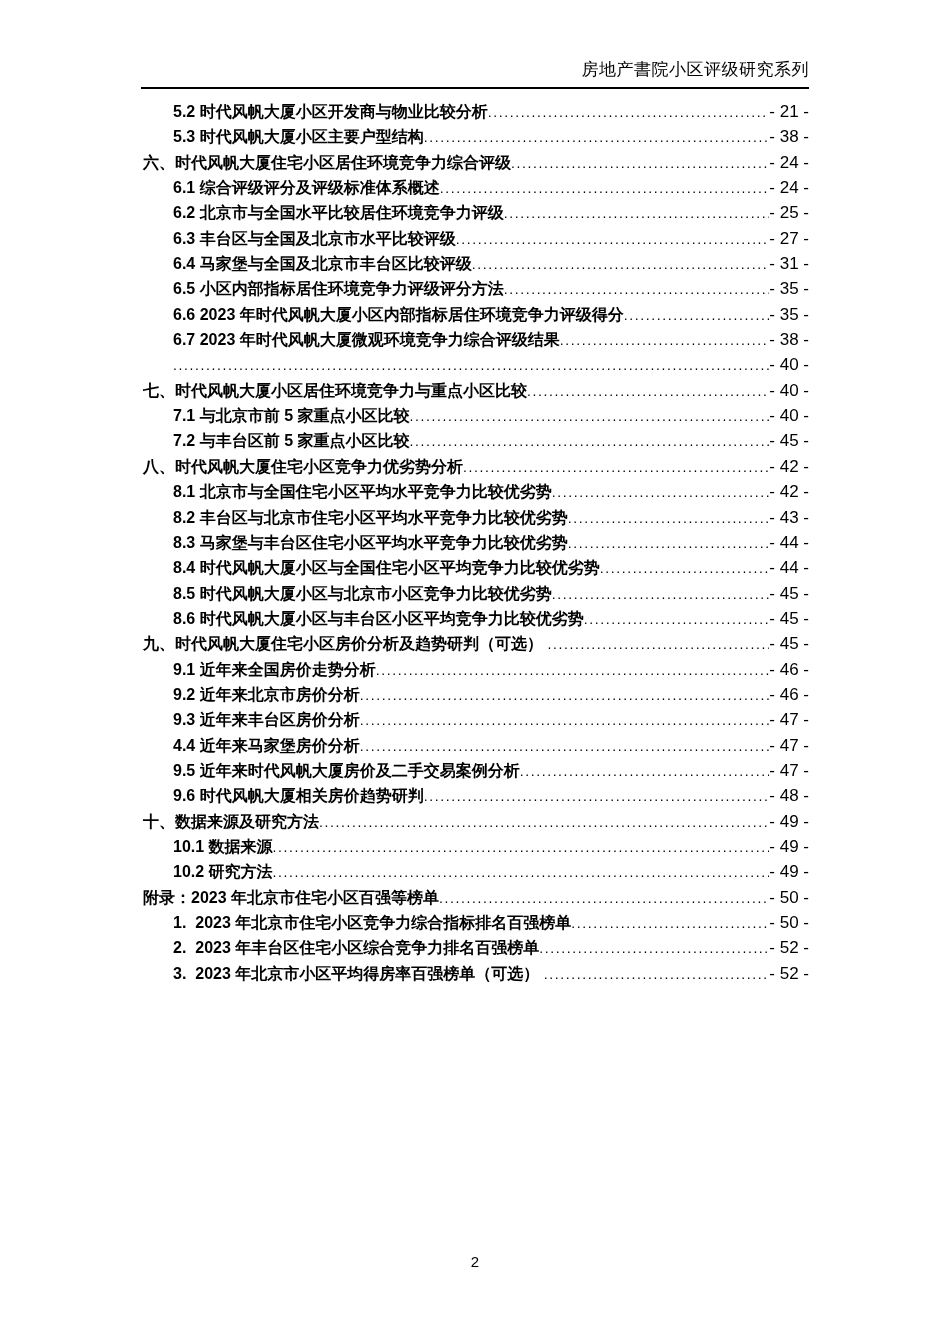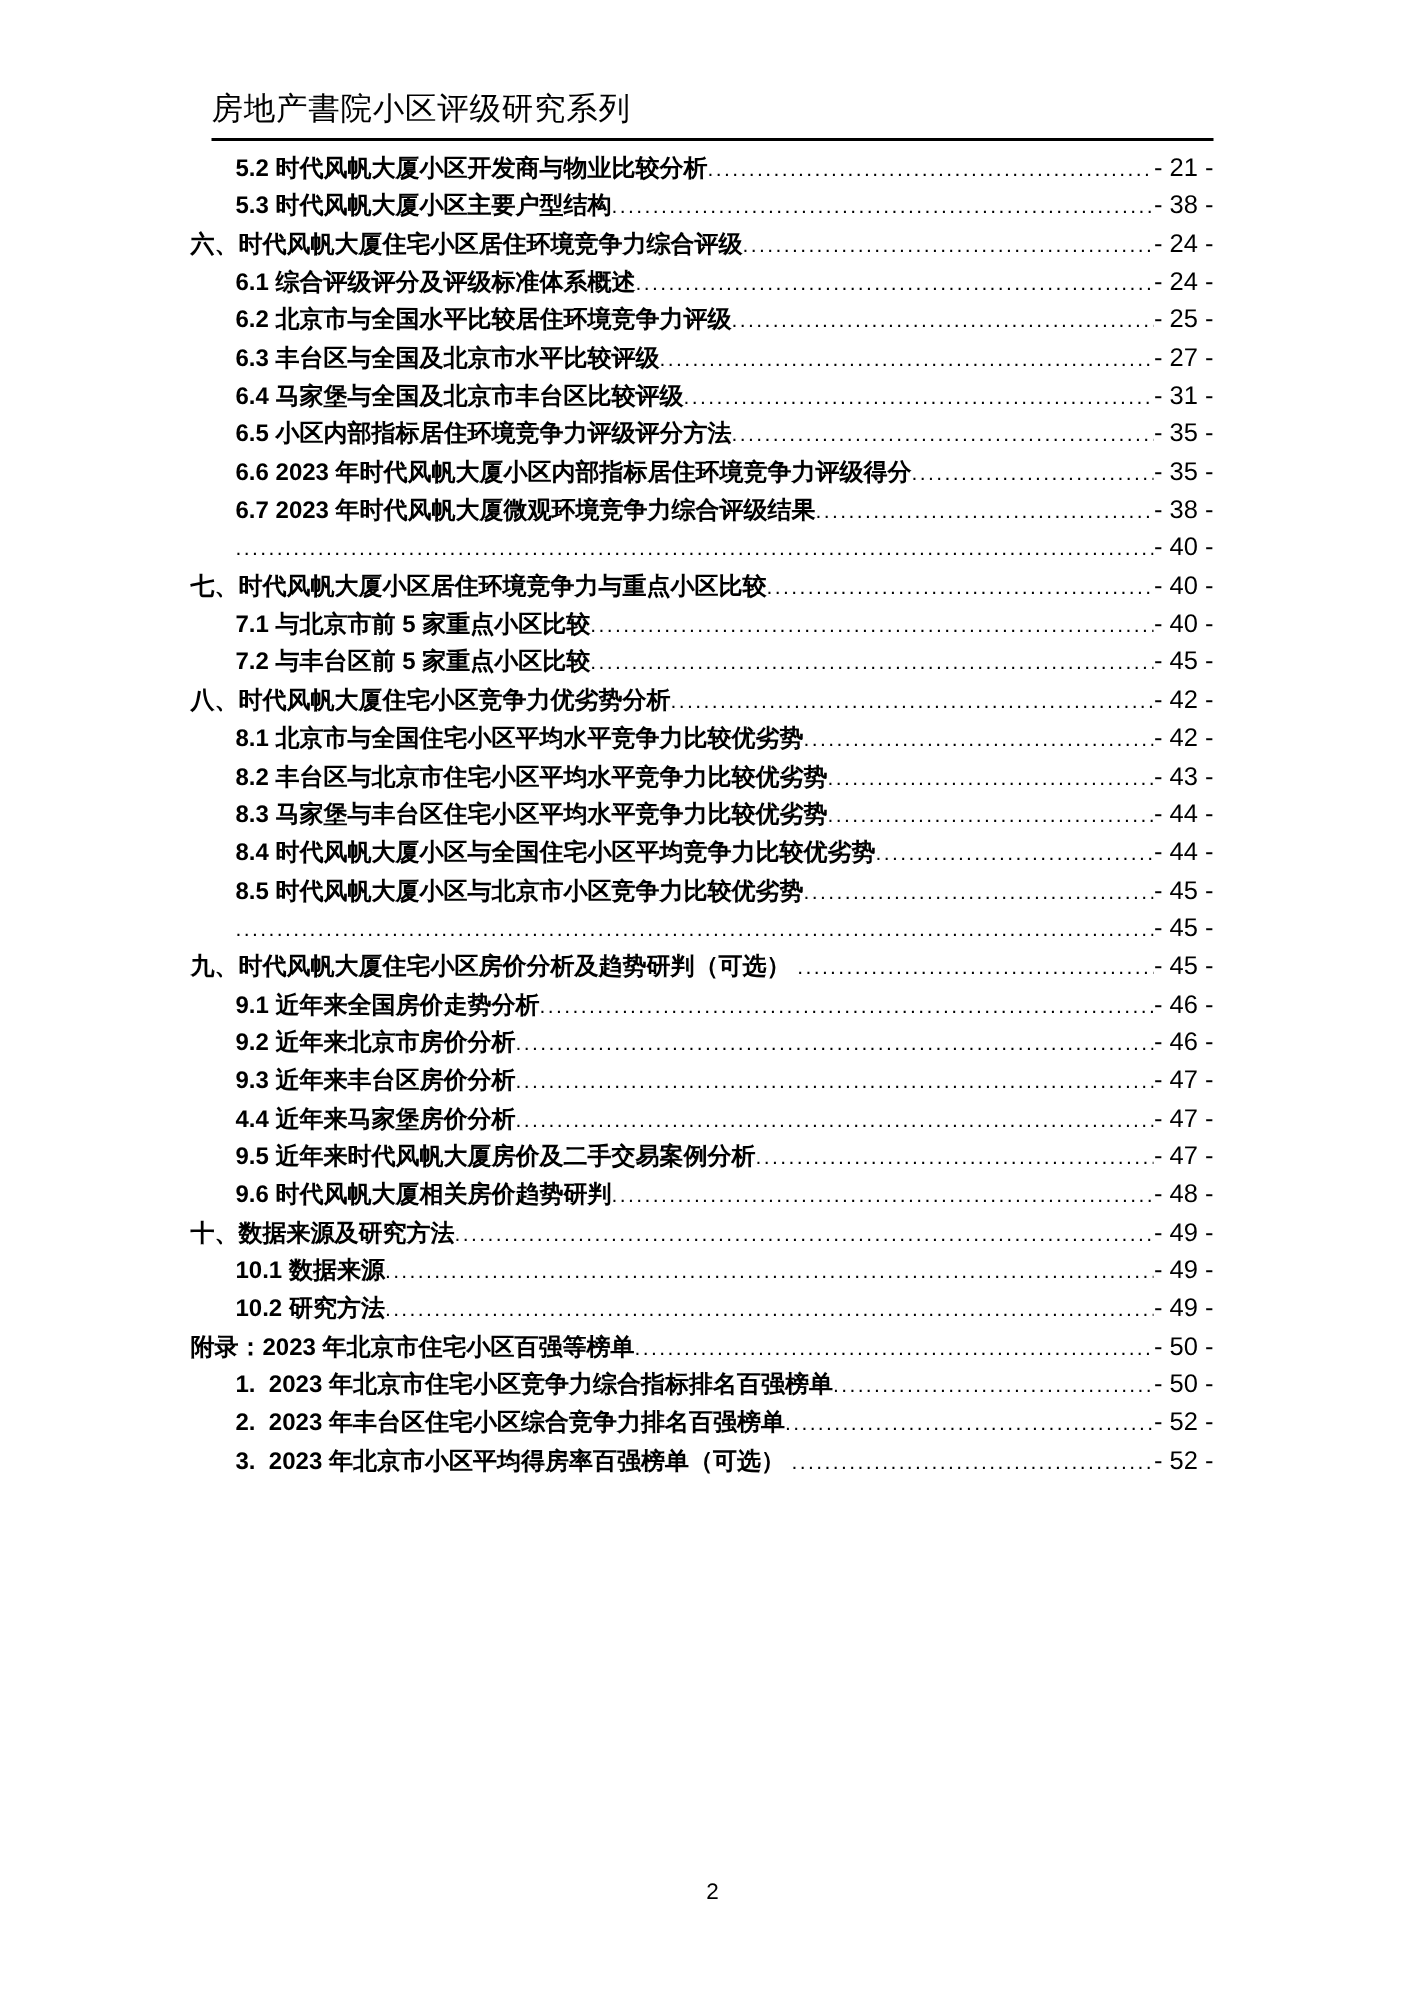--- a/index.html
+++ b/index.html
@@ -9,28 +9,28 @@
     position: relative;
     font-family: "Liberation Sans", sans-serif;
     color: #000000;
     overflow: hidden;
   }
   .page { position: absolute; inset: 0; background: #ffffff; }
 
   
   .header { position: absolute; left: 141px; right: 141px; top: 58px; }
   .header-inner {
-    display: flex; justify-content: flex-start; align-items: flex-end;
-    font-size: 21px; font-weight: 500; letter-spacing: 0.5px;
+    display: flex; justify-content: flex-end; align-items: flex-end;
+    font-size: 17px; font-weight: 500; letter-spacing: 0.5px;
     padding-bottom: 6px;
   }
   .header-rule { height: 0; border-top: 2.5px solid #000; }
 
   
-  .toc { position: absolute; left: 127px; right: 141px; top: 102px; }
+  .toc { position: absolute; left: 143px; right: 141px; top: 102px; }
   .toc-row {
     display: flex; align-items: baseline;
     height: 25.35px;
     font-size: 16px; font-weight: 600;
   }
   .toc-row.level-2 { padding-left: 30px; }
   .toc-label { white-space: pre; flex: 0 0 auto; }
   .toc-dots {
     flex: 1 1 auto; overflow: hidden;
     font-weight: 400; font-size: 14px; letter-spacing: 1.6px;
@@ -151,20 +151,21 @@
       <span class="toc-label">8.4 时代风帆大厦小区与全国住宅小区平均竞争力比较优劣势</span>
       <span class="toc-dots" aria-hidden="true">............................................................................................................................................................................................................................</span>
       <span class="toc-page">- 44 -</span>
     </div>
       <div class="toc-row level-2">
       <span class="toc-label">8.5 时代风帆大厦小区与北京市小区竞争力比较优劣势</span>
       <span class="toc-dots" aria-hidden="true">............................................................................................................................................................................................................................</span>
       <span class="toc-page">- 45 -</span>
     </div>
       <div class="toc-row level-2">
+      <span class="toc-label">8.6 时代风帆大厦小区与丰台区小区平均竞争力比较优劣势</span>
       <span class="toc-dots" aria-hidden="true">............................................................................................................................................................................................................................</span>
       <span class="toc-page">- 45 -</span>
     </div>
       <div class="toc-row level-1">
       <span class="toc-label">九、时代风帆大厦住宅小区房价分析及趋势研判（可选） </span>
       <span class="toc-dots" aria-hidden="true">............................................................................................................................................................................................................................</span>
       <span class="toc-page">- 45 -</span>
     </div>
       <div class="toc-row level-2">
       <span class="toc-label">9.1 近年来全国房价走势分析</span>

